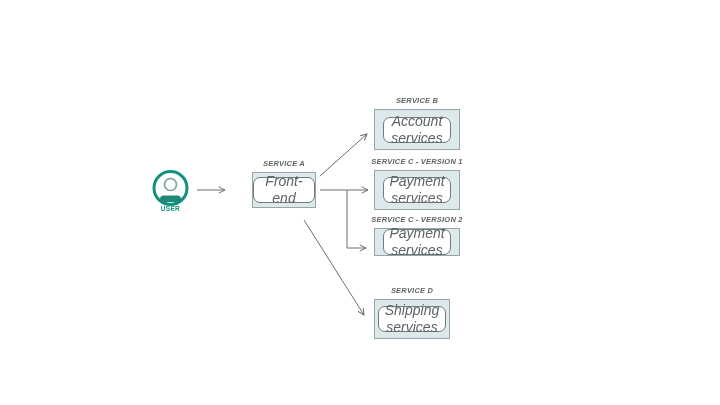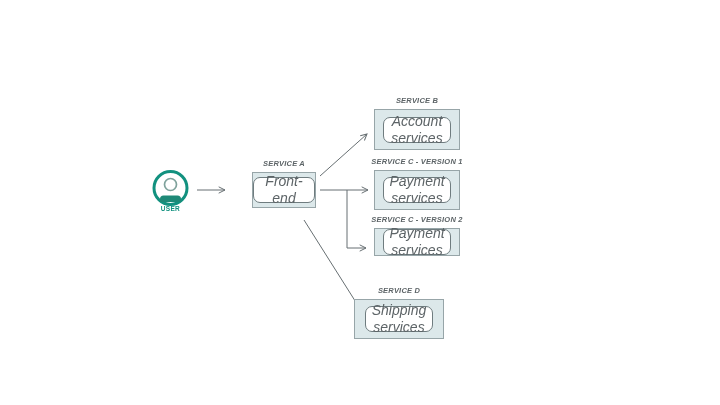--- a/index.html
+++ b/index.html
@@ -33,21 +33,21 @@
     display:flex;align-items:center;justify-content:center;
     text-align:center;
     font-size:14px;line-height:1.2;
     color:var(--label-text,#60696c);
     white-space:pre-line;
   }
   #svc-a{left:231px;top:172px;width:64px;height:36px;margin-left:21px;}
   #svc-b{left:374px;top:109px;width:86px;height:41px;}
   #svc-c1{left:374px;top:170px;width:86px;height:40px;}
   #svc-c2{left:374px;top:228px;width:86px;height:28px;}
-  #svc-d{left:354px;top:299px;width:90px;height:40px;}
+  #svc-d{left:374px;top:299px;width:76px;height:40px;}
   #user-label{
     position:absolute;left:149px;top:205px;width:43px;
     text-align:center;
     font-size:6.5px;font-weight:700;letter-spacing:.3px;
     color:var(--user-teal,#12917f);
   }
   .edge{stroke:var(--arrow,#676f72);stroke-width:1;fill:none;}
 </style>
 </head>
 <body>

